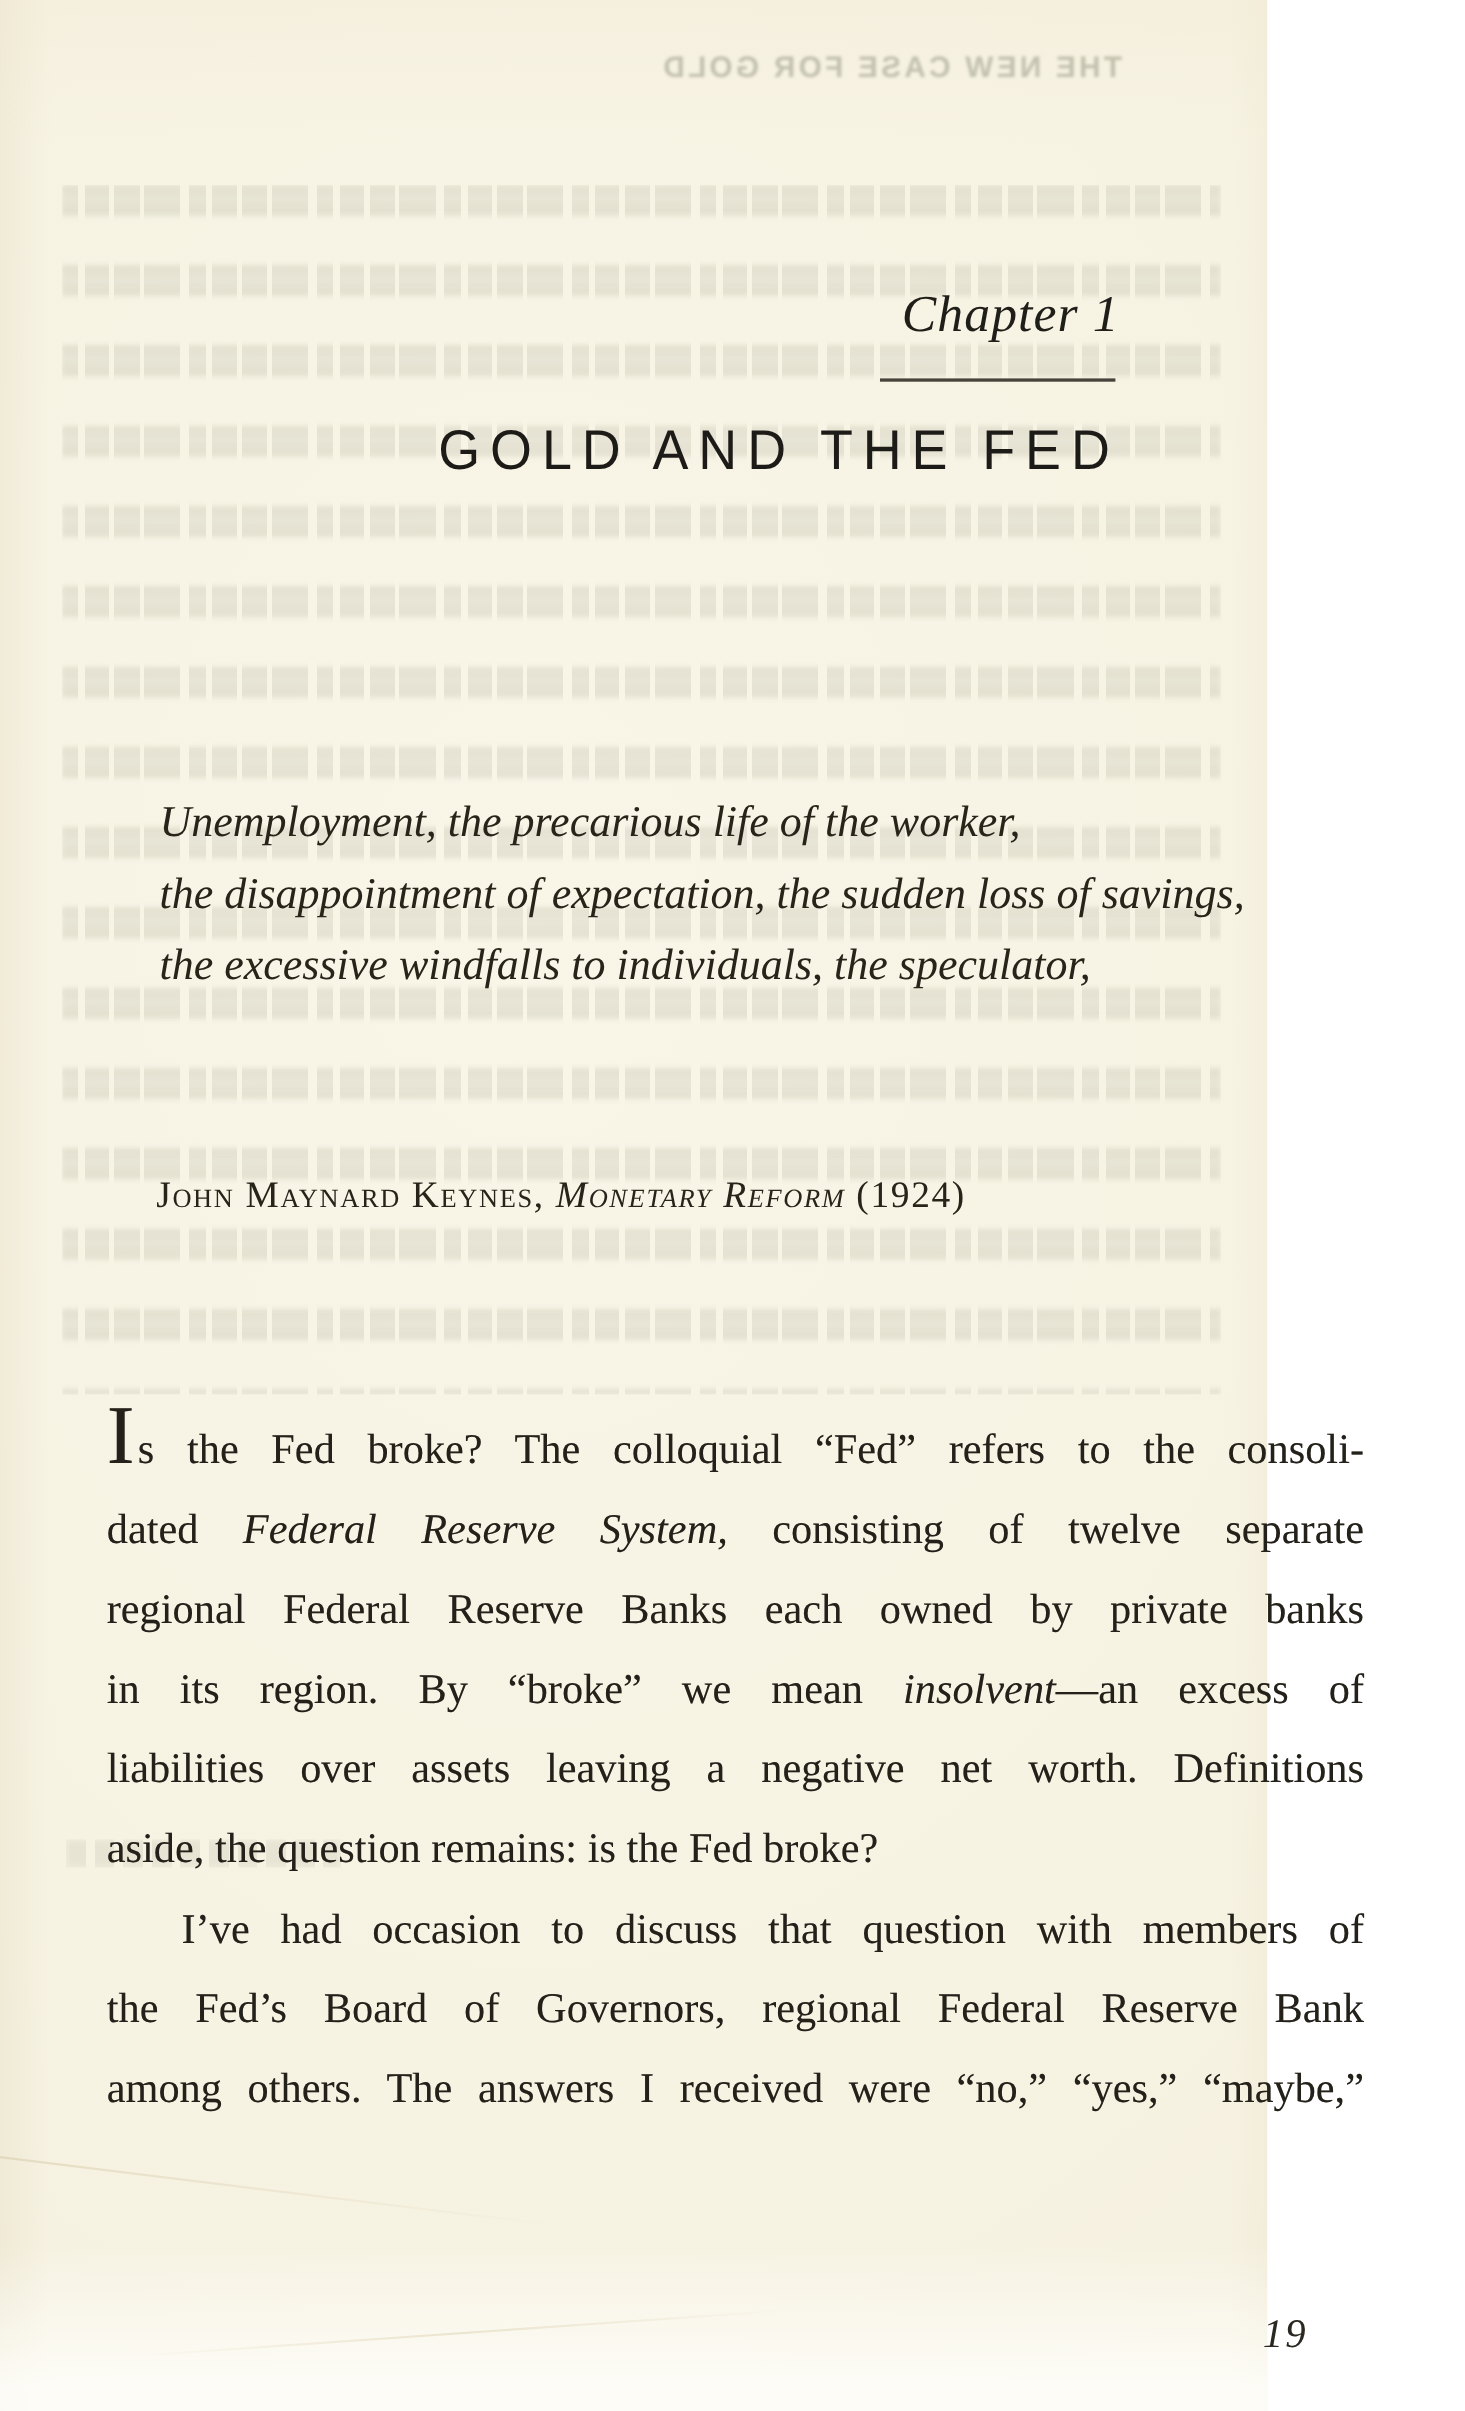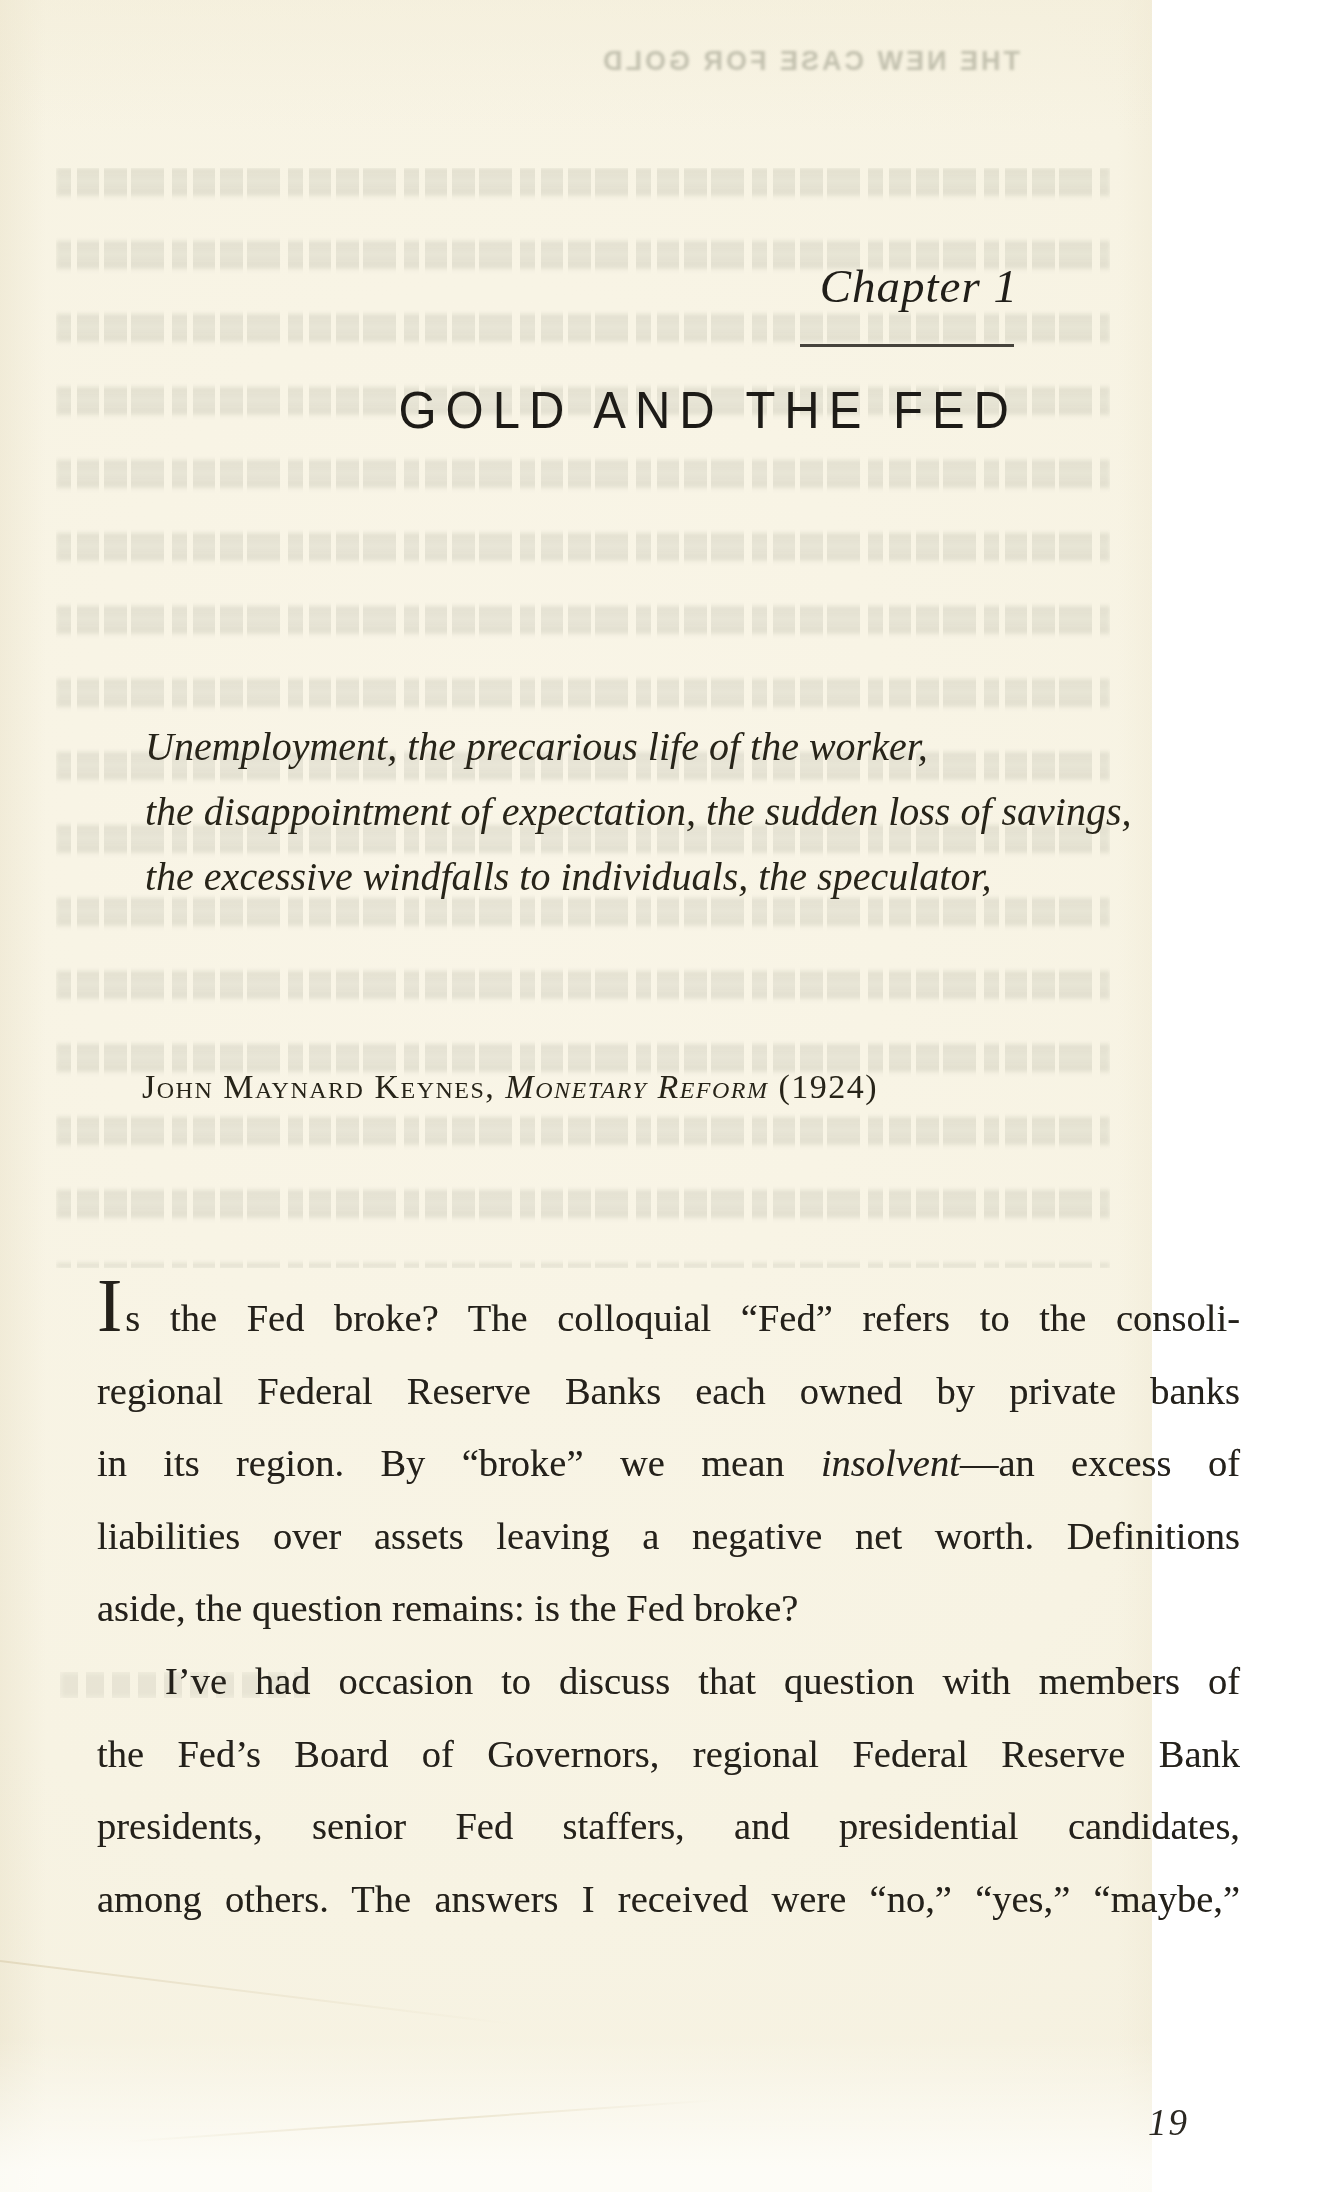--- a/index.html
+++ b/index.html
@@ -116,27 +116,27 @@
       <div class="eline">the disappointment of expectation, the sudden loss of savings,</div>
       <div class="eline">the excessive windfalls to individuals, the speculator,</div>
     </div>
 
   <div class="attribution">
     <span class="sc">John Maynard Keynes, </span><span class="work">Monetary Reform</span><span> (1924)</span>
   </div>
 
   <div class="body-text">
       <div class="bline just"><span class="initial">I</span><span>s the Fed broke? The colloquial “Fed” refers to the consoli-</span></div>
+      <div class="bline just"><span>dated </span><em>Federal Reserve System,</em><span> consisting of twelve separate</span></div>
       <div class="bline just"><span>regional Federal Reserve Banks each owned by private banks</span></div>
       <div class="bline just"><span>in its region. By “broke” we mean </span><em>insolvent</em><span>—an excess of</span></div>
       <div class="bline just"><span>liabilities over assets leaving a negative net worth. Definitions</span></div>
       <div class="bline"><span>aside, the question remains: is the Fed broke?</span></div>
       <div class="bline just ind"><span>I’ve had occasion to discuss that question with members of</span></div>
       <div class="bline just"><span>the Fed’s Board of Governors, regional Federal Reserve Bank</span></div>
-      <div class="bline just"><span>presidents, senior Fed staffers, and presidential candidates,</span></div>
       <div class="bline just"><span>among others. The answers I received were “no,” “yes,” “maybe,”</span></div>
     </div>
 
   <div class="page-number">19</div>
 
   <div class="crease1"></div>
   <div class="crease2"></div>
 </div>
 
 </body></html>

